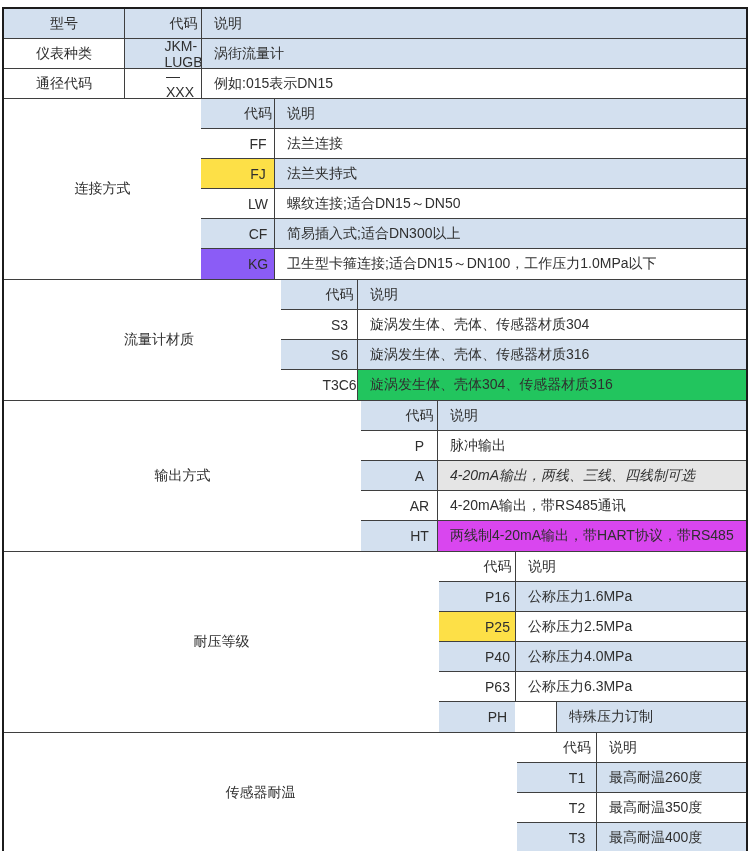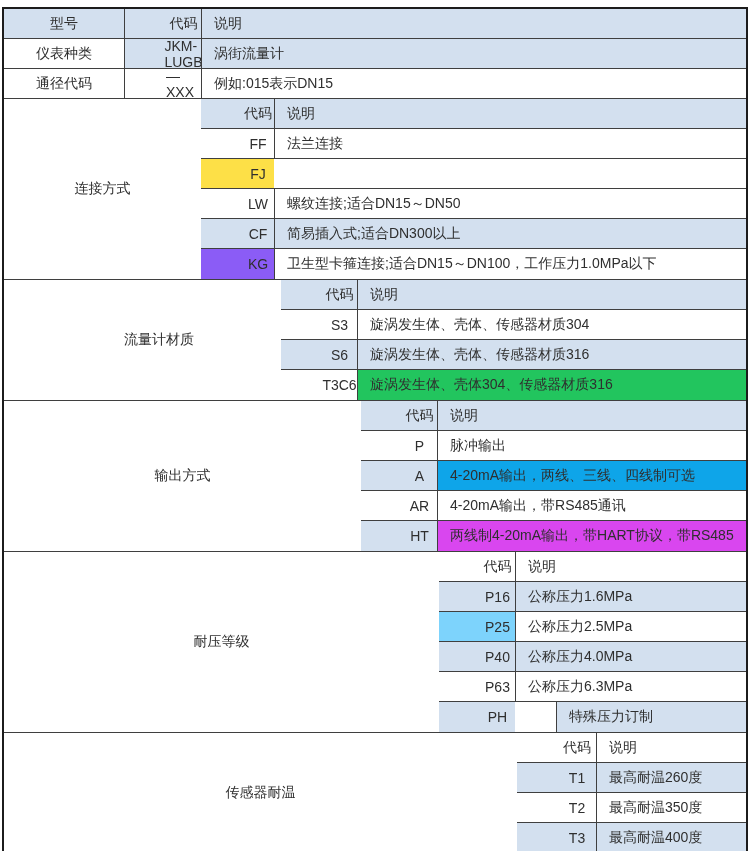--- a/index.html
+++ b/index.html
@@ -51,20 +51,21 @@
           <div class="row">
             <div class="cell c-code" style="width: 73px; background: rgb(211, 224, 239); border-left: none;">代码</div>
             <div class="cell c-desc" style="background: rgb(211, 224, 239);">说明</div>
           </div>
           <div class="row">
             <div class="cell c-code" style="width: 73px; background: rgb(255, 255, 255); border-left: none;">FF</div>
             <div class="cell c-desc" style="background: rgb(255, 255, 255);">法兰连接</div>
           </div>
           <div class="row">
             <div class="cell c-code" style="width: 73px; background: #fde047; border-left: none;">FJ</div>
+            <div class="cell c-desc" style="background: rgb(211, 224, 239);">法兰夹持式</div>
           </div>
           <div class="row">
             <div class="cell c-code" style="width: 73px; background: rgb(255, 255, 255); border-left: none;">LW</div>
             <div class="cell c-desc" style="background: rgb(255, 255, 255);">螺纹连接;适合DN15～DN50</div>
           </div>
           <div class="row">
             <div class="cell c-code" style="width: 73px; background: rgb(211, 224, 239); border-left: none;">CF</div>
             <div class="cell c-desc" style="background: rgb(211, 224, 239);">简易插入式;适合DN300以上</div>
           </div>
           <div class="row">
@@ -100,21 +101,21 @@
           <div class="row">
             <div class="cell c-code" style="width: 76px; background: rgb(211, 224, 239); border-left: none;">代码</div>
             <div class="cell c-desc" style="background: rgb(211, 224, 239);">说明</div>
           </div>
           <div class="row">
             <div class="cell c-code" style="width: 76px; background: rgb(255, 255, 255); border-left: none;">P</div>
             <div class="cell c-desc" style="background: rgb(255, 255, 255);">脉冲输出</div>
           </div>
           <div class="row">
             <div class="cell c-code" style="width: 76px; background: rgb(211, 224, 239); border-left: none;">A</div>
-            <div class="cell c-desc" style="background: #0ea5e9;">4-20mA输出，两线、三线、四线制可选</div>
+            <div class="cell c-desc" style="background: #e5e5e5; font-style: italic;">4-20mA输出，两线、三线、四线制可选</div>
           </div>
           <div class="row">
             <div class="cell c-code" style="width: 76px; background: rgb(255, 255, 255); border-left: none;">AR</div>
             <div class="cell c-desc" style="background: rgb(255, 255, 255);">4-20mA输出，带RS485通讯</div>
           </div>
           <div class="row">
             <div class="cell c-code" style="width: 76px; background: rgb(211, 224, 239); border-left: none;">HT</div>
             <div class="cell c-desc" style="background: #d946ef;">两线制4-20mA输出，带HART协议，带RS485</div>
           </div>
         </div>
@@ -124,21 +125,21 @@
         <div class="sec-rows">
           <div class="row">
             <div class="cell c-code" style="width: 76px; background: rgb(255, 255, 255); border-left: none;">代码</div>
             <div class="cell c-desc" style="background: rgb(255, 255, 255);">说明</div>
           </div>
           <div class="row">
             <div class="cell c-code" style="width: 76px; background: rgb(211, 224, 239); border-left: none;">P16</div>
             <div class="cell c-desc" style="background: rgb(211, 224, 239);">公称压力1.6MPa</div>
           </div>
           <div class="row">
-            <div class="cell c-code" style="width: 76px; background: #7dd3fc; border-left: none;">P25</div>
+            <div class="cell c-code" style="width: 76px; background: #fde047; border-left: none;">P25</div>
             <div class="cell c-desc" style="background: rgb(255, 255, 255);">公称压力2.5MPa</div>
           </div>
           <div class="row">
             <div class="cell c-code" style="width: 76px; background: rgb(211, 224, 239); border-left: none;">P40</div>
             <div class="cell c-desc" style="background: rgb(211, 224, 239);">公称压力4.0MPa</div>
           </div>
           <div class="row">
             <div class="cell c-code" style="width: 76px; background: rgb(255, 255, 255); border-left: none;">P63</div>
             <div class="cell c-desc" style="background: rgb(255, 255, 255);">公称压力6.3MPa</div>
           </div>

